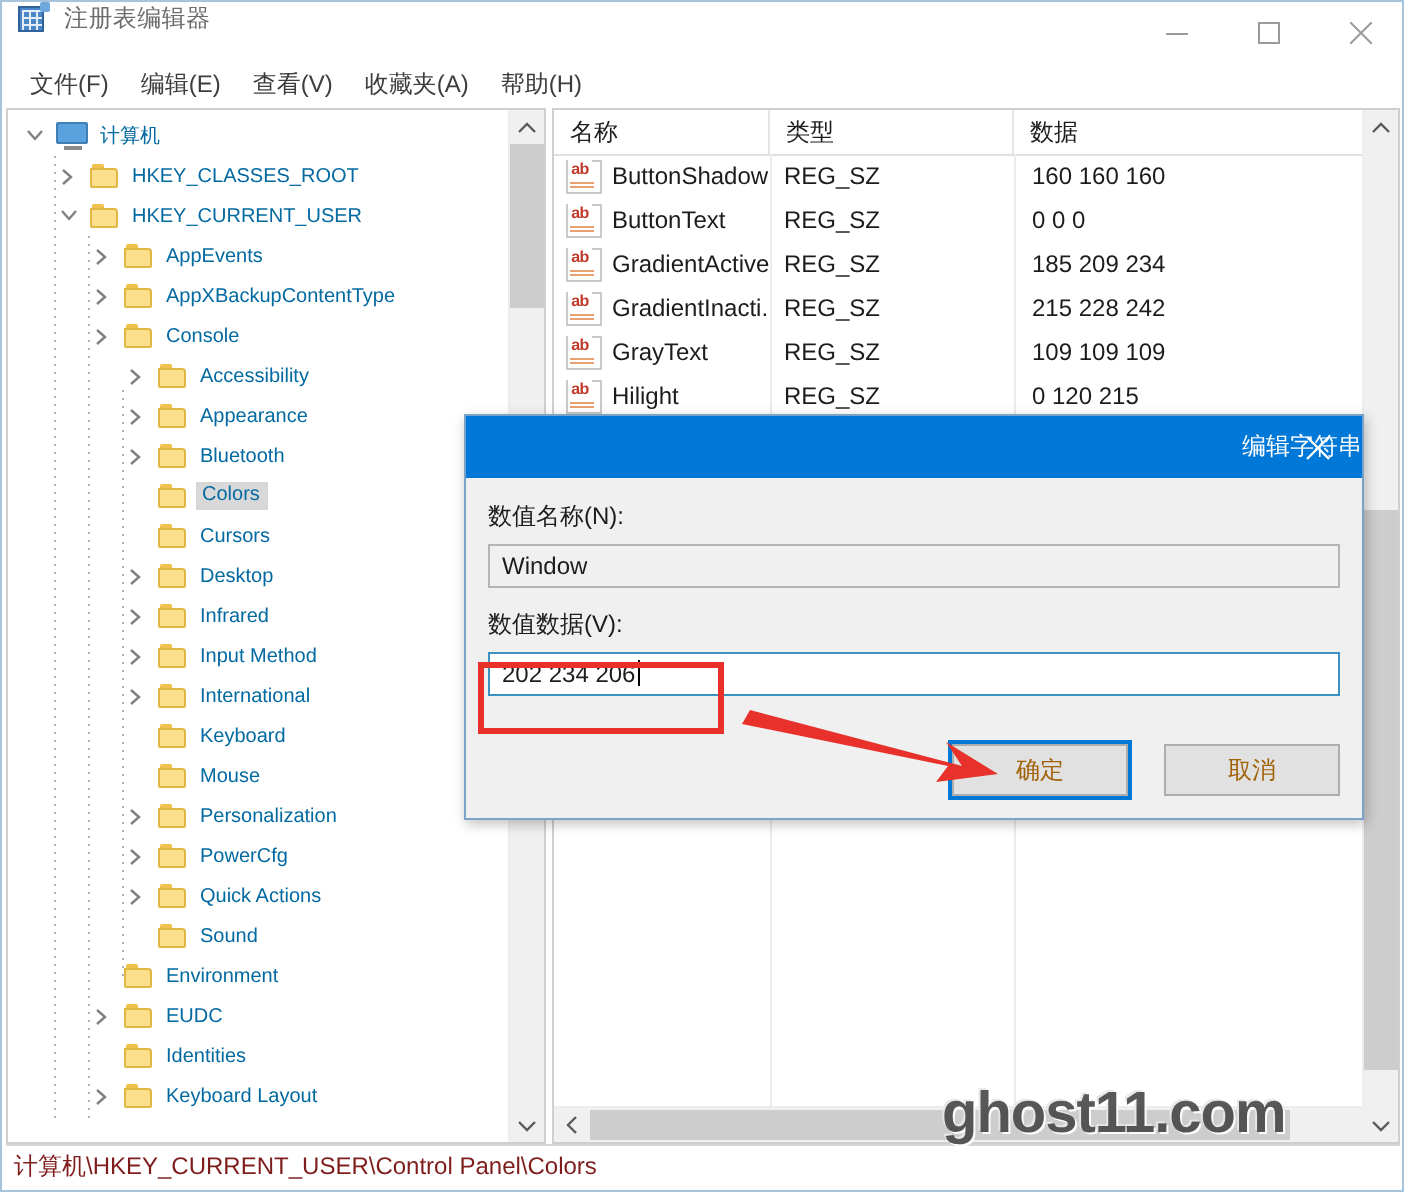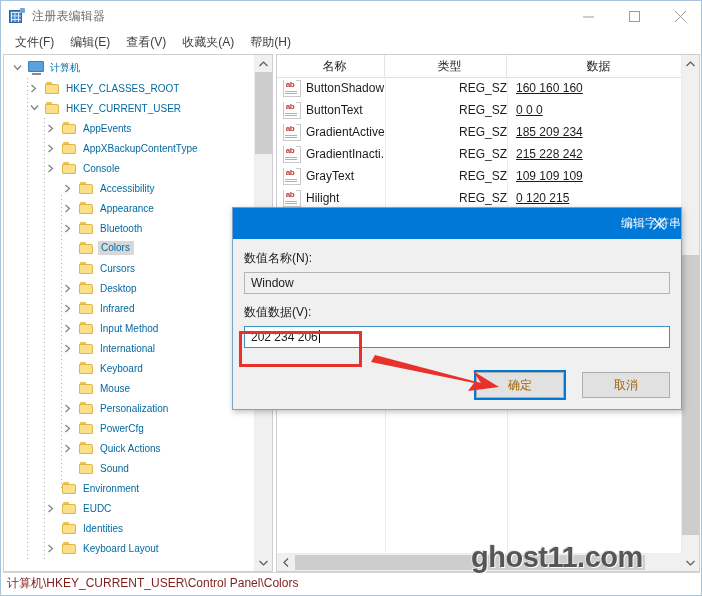--- a/index.html
+++ b/index.html
@@ -17,21 +17,21 @@
     border: 1px solid #a8c4dd;
     background: #ffffff;
     overflow: hidden;
   }
 
   
   .titlebar {
     position: absolute; left: 0; top: 0;
     width: 702px; height: 30px;
     background: #ffffff;
-    display: flex; align-items: center;
+    display: flex; align-items: flex-start;
   }
   .title-icon {
     margin-left: 8px; margin-right: 7px;
     width: 16px; height: 16px;
     position: relative;
   }
   .title-icon .grid {
     position: absolute; left: 0; top: 2px;
     width: 13px; height: 13px;
     background: #4a86c8;
@@ -211,21 +211,20 @@
     background: #cdcdcd;
   }
 
   
   .listhead {
     position: absolute; left: 0; top: 0;
     height: 22px; right: 17px;
     background: #ffffff;
     border-bottom: 1px solid #e0e0e0;
     display: flex;
-    text-align: center;
   }
   .hcell {
     font-size: 12px; color: #1c1c1c;
     padding: 3px 0 0 8px;
     box-sizing: border-box;
     border-right: 1px solid #e5e5e5;
     height: 22px;
   }
   .hcell.c1 { width: 108px; }
   .hcell.c2 { width: 122px; }
@@ -268,22 +267,22 @@
   .ico-ab::after {
     content: "";
     position: absolute; left: 1px; bottom: 1px;
     width: 12px; height: 4px;
     background:
       linear-gradient(to bottom, #d35400 0 1px, transparent 1px 100%);
     background-size: 12px 2px;
     opacity: .55;
   }
   .lname { width: 108px; box-sizing: border-box; overflow: hidden; }
-  .ltype { width: 122px; box-sizing: border-box; padding-left: 7px; text-align: right; }
-  .ldata { flex: 1; box-sizing: border-box; padding-left: 9px; text-decoration: underline; }
+  .ltype { width: 122px; box-sizing: border-box; padding-left: 7px; }
+  .ldata { flex: 1; box-sizing: border-box; padding-left: 9px; }
 
   
   .statusbar {
     position: absolute; left: 2px; bottom: 2px;
     width: 697px; height: 21px;
     background: #ffffff;
     border-top: 1px solid #d6d6d6;
     display: flex; align-items: center;
     font-size: 12px; color: #7f1d1d;
     padding-left: 4px;

